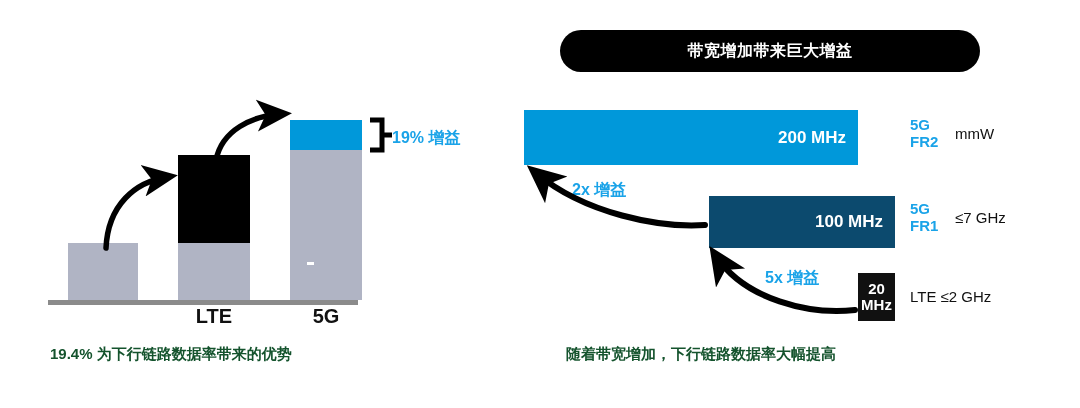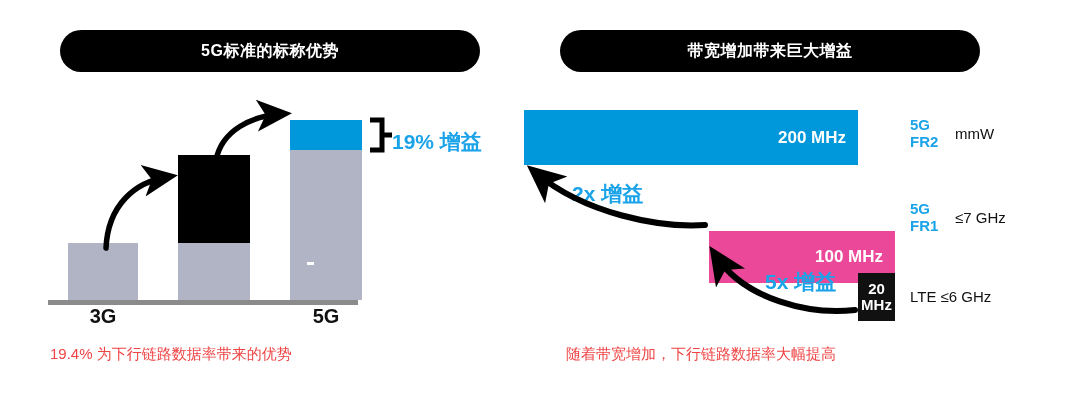--- a/index.html
+++ b/index.html
@@ -36,46 +36,46 @@
     position:absolute;left:48px;top:300px;width:310px;height:5px;
     background:#8b8b8b;
   }
   .axis-label{
     position:absolute;top:305px;
     font-size:20px;font-weight:bold;color:#111;
     text-align:center;width:90px;
   }
   .caption{
     position:absolute;
-    font-size:15px;font-weight:normal;color:#ef4444;
+    font-size:15px;font-weight:bold;color:#14532d;
     white-space:nowrap;
   }
   #left-caption{left:50px;top:345px;}
   #right-caption{left:42px;top:345px;}
 
   .gain-label{
     position:absolute;
-    font-size:21px;font-weight:bold;color:#1aa3e8;
+    font-size:16px;font-weight:bold;color:#1aa3e8;
     white-space:nowrap;
   }
   #left-gain{left:392px;top:128px;}
   #gain-2x{left:572px;top:180px;}
   #gain-5x{left:765px;top:268px;}
 
   svg.overlay{position:absolute;left:0;top:0;width:1080px;height:408px;pointer-events:none;}
 
   
   .bw-bar{
     position:absolute;
     display:flex;align-items:center;justify-content:flex-end;
     color:#ffffff;font-size:17px;font-weight:bold;
     box-sizing:border-box;padding-right:12px;
   }
   #bar-200{left:524px;top:110px;width:334px;height:55px;background:#0098da;}
-  #bar-100{left:709px;top:196px;width:186px;height:52px;background:#ec4899;margin-top:35px;}
+  #bar-100{left:709px;top:196px;width:186px;height:52px;background:#0c4a6e;}
   #bar-20{
     left:858px;top:273px;width:37px;height:48px;background:#111111;
     display:flex;flex-direction:column;align-items:center;justify-content:center;
     padding-right:0;font-size:15px;line-height:1.05;
   }
 
   .tier-tag{
     position:absolute;
     color:#1aa3e8;font-size:15px;font-weight:bold;line-height:1.15;
     white-space:pre-line;
@@ -93,34 +93,33 @@
 
   .dash-artifact{
     position:absolute;left:307px;top:262px;width:7px;height:3px;background:#ffffff;
   }
 </style>
 </head>
 <body>
 
 <div class="panel" id="left-panel">
 
-  <div class="pill" id="left-title">5G标准的标称优势</div>
 
   <div class="bar gray" style="left:68px;top:243px;width:70px;height:57px;"></div>
 
   <div class="bar gray" style="left:178px;top:243px;width:72px;height:57px;"></div>
   <div class="bar black" style="left:178px;top:155px;width:72px;height:88px;"></div>
 
   <div class="bar gray" style="left:290px;top:150px;width:72px;height:150px;"></div>
   <div class="bar blue" style="left:290px;top:120px;width:72px;height:30px;"></div>
   <div class="dash-artifact"></div>
 
   <div id="baseline"></div>
 
-  <div class="axis-label" style="left:58px;">3G</div>
+  <div class="axis-label" style="left:169px;">LTE</div>
   <div class="axis-label" style="left:281px;">5G</div>
 
   <div class="gain-label" id="left-gain">19% 增益</div>
 
   <div class="caption" id="left-caption">19.4% 为下行链路数据率带来的优势</div>
 </div>
 
 <div class="panel" id="right-panel">
 
   <div class="pill" id="right-title">带宽增加带来巨大增益</div>
@@ -133,21 +132,21 @@
 
 <div class="bw-bar" id="bar-100">100 MHz</div>
 <div class="tier-tag" id="tag-fr1">5G
 FR1</div>
 <div class="tier-band" id="band-fr1">≤7 GHz</div>
 
 <div class="bw-bar" id="bar-20">
   <span>20</span>
   <span>MHz</span>
 </div>
-<div class="tier-band" id="band-lte">LTE  ≤6 GHz</div>
+<div class="tier-band" id="band-lte">LTE  ≤2 GHz</div>
 
 <div class="gain-label" id="gain-2x">2x 增益</div>
 <div class="gain-label" id="gain-5x">5x 增益</div>
 
 <div class="caption" id="right-caption" style="left:566px;">随着带宽增加，下行链路数据率大幅提高</div>
 
 <svg class="overlay" viewBox="0 0 1080 408">
   <defs>
     <marker id="ah" markerWidth="7" markerHeight="7" refX="4.4" refY="3.2" orient="auto">
       <path d="M0,0.3 L6.4,3.2 L0,6.1 L1.6,3.2 Z" fill="#000"></path>

